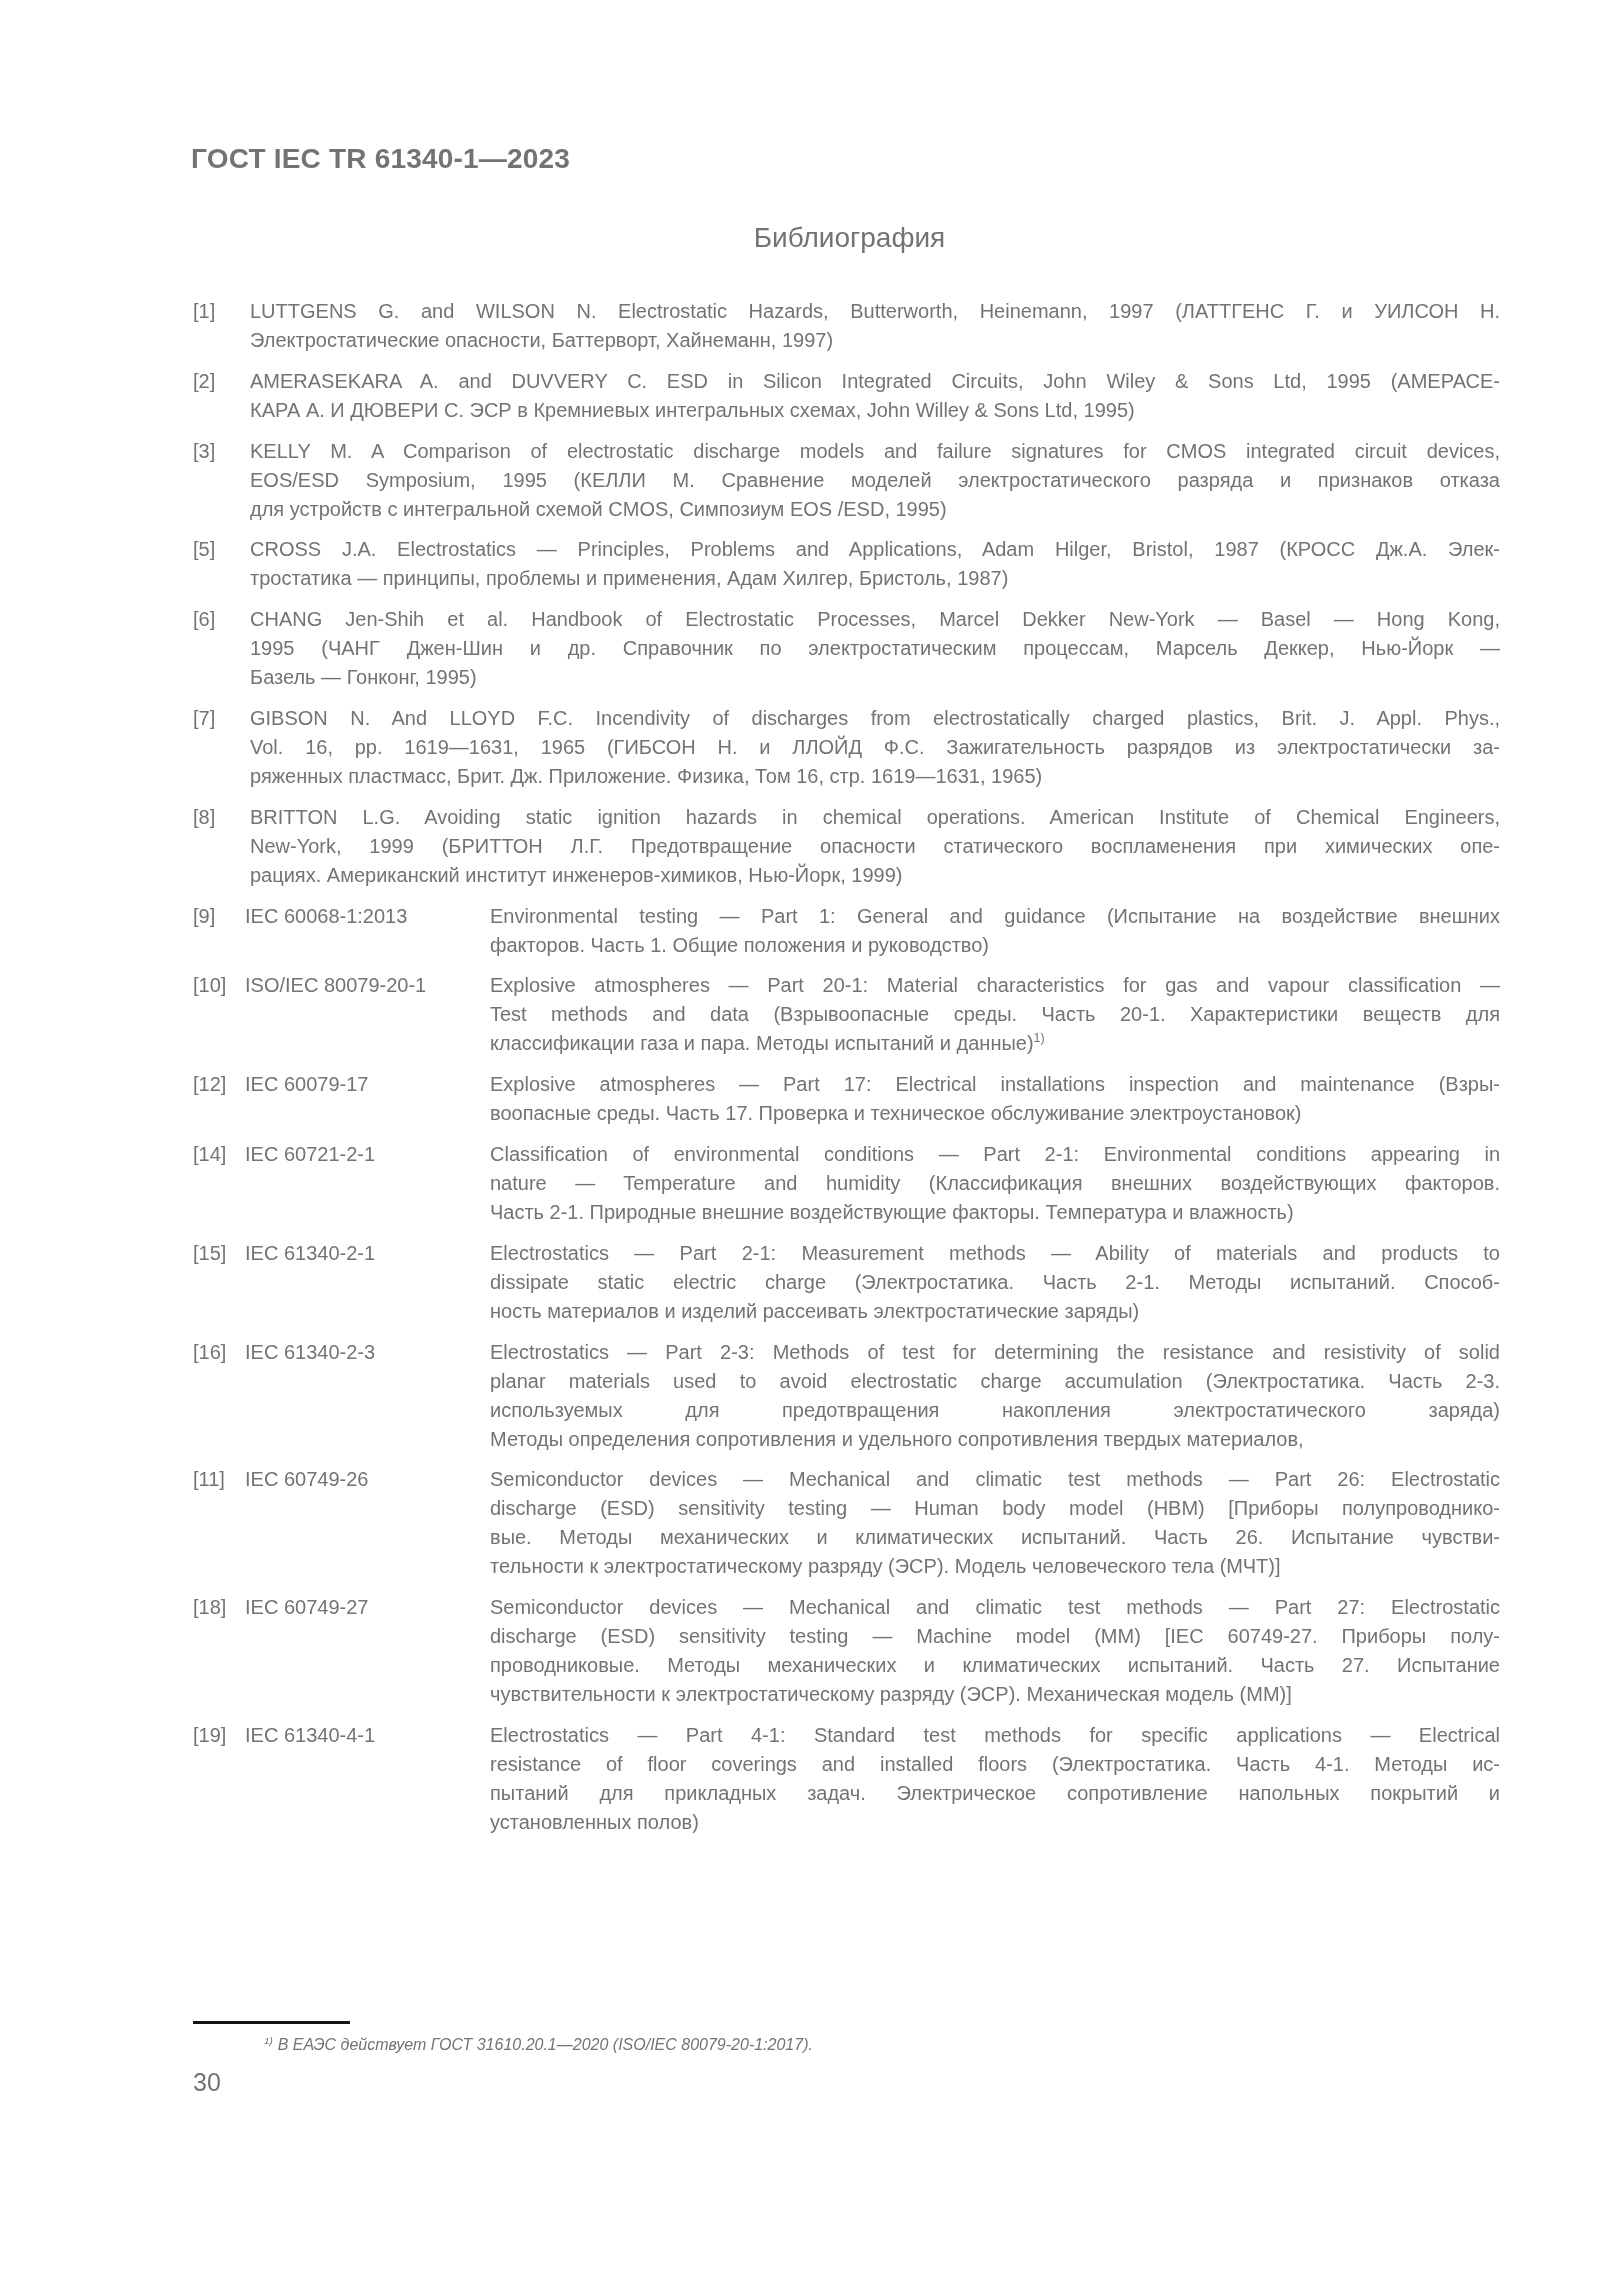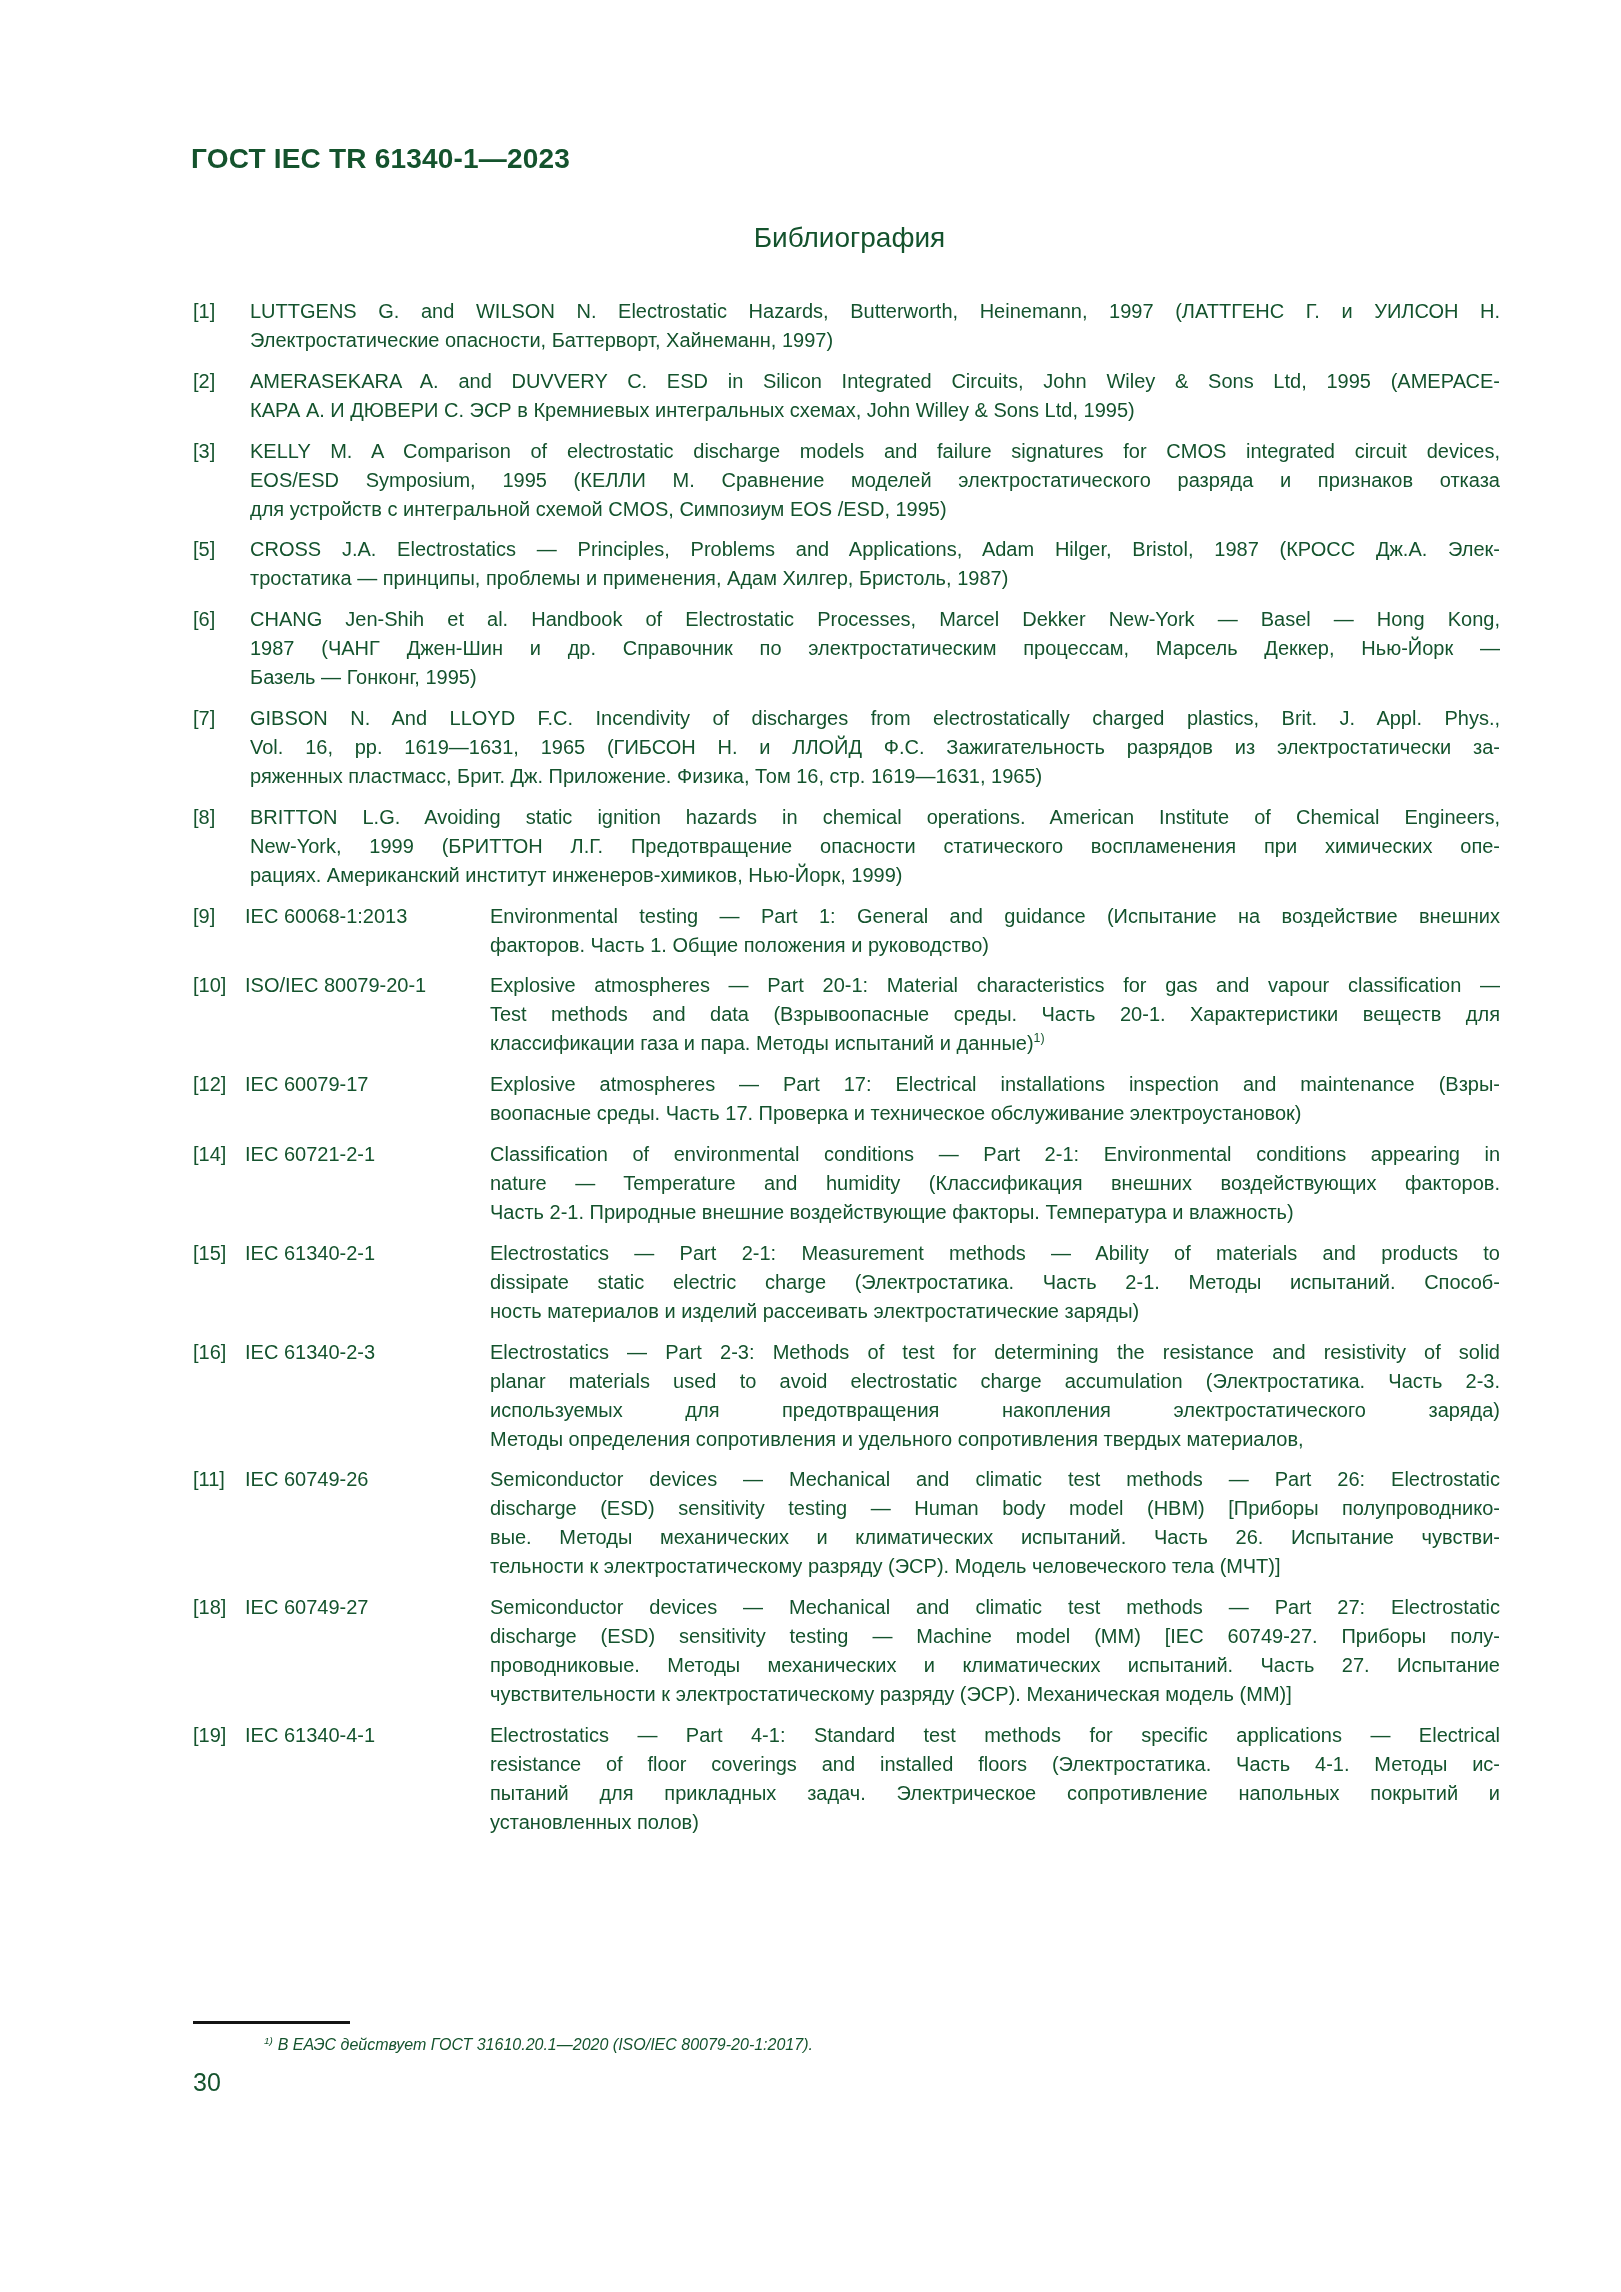--- a/index.html
+++ b/index.html
@@ -2,21 +2,21 @@
 <html lang="ru"><head>
 <meta charset="utf-8">
 <style>
   html, body { margin: 0; padding: 0; background: #e8e8e8; }
   .page {
     position: relative;
     width: 1621px;
     height: 2293px;
     margin: 0 auto;
     background: #ffffff;
-    color: #14532d;
+    color: #737373;
     font-family: "Liberation Sans", "DejaVu Sans", sans-serif;
     overflow: hidden;
   }
   .running-header {
     position: absolute;
     left: 191px;
     top: 143px;
     font-size: 28px;
     font-weight: bold;
     letter-spacing: 0.2px;
@@ -117,21 +117,21 @@
         <div class="num">[5]</div>
         <div class="lines">
           <div class="line">CROSS J.A. Electrostatics — Principles, Problems and Applications, Adam Hilger, Bristol, 1987 (КРОСС Дж.А. Элек-</div>
           <div class="line">тростатика — принципы, проблемы и применения, Адам Хилгер, Бристоль, 1987)</div>
         </div>
       </div>
       <div class="entry simple">
         <div class="num">[6]</div>
         <div class="lines">
           <div class="line">CHANG Jen-Shih et al. Handbook of Electrostatic Processes, Marcel Dekker New-York — Basel — Hong Kong,</div>
-          <div class="line">1987 (ЧАНГ Джен-Шин и др. Справочник по электростатическим процессам, Марсель Деккер, Нью-Йорк —</div>
+          <div class="line">1995 (ЧАНГ Джен-Шин и др. Справочник по электростатическим процессам, Марсель Деккер, Нью-Йорк —</div>
           <div class="line">Базель — Гонконг, 1995)</div>
         </div>
       </div>
       <div class="entry simple">
         <div class="num">[7]</div>
         <div class="lines">
           <div class="line">GIBSON N. And LLOYD F.C. Incendivity of discharges from electrostatically charged plastics, Brit. J. Appl. Phys.,</div>
           <div class="line">Vol. 16, pp. 1619—1631, 1965 (ГИБСОН Н. и ЛЛОЙД Ф.С. Зажигательность разрядов из электростатически за-</div>
           <div class="line">ряженных пластмасс, Брит. Дж. Приложение. Физика, Том 16, стр. 1619—1631, 1965)</div>
         </div>

